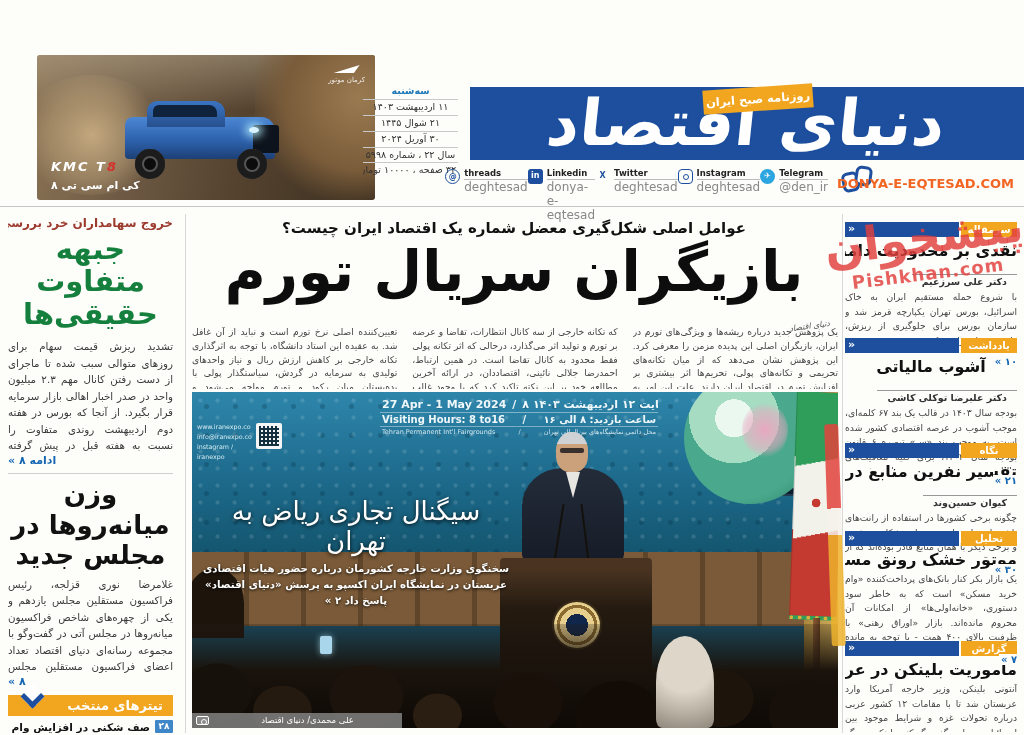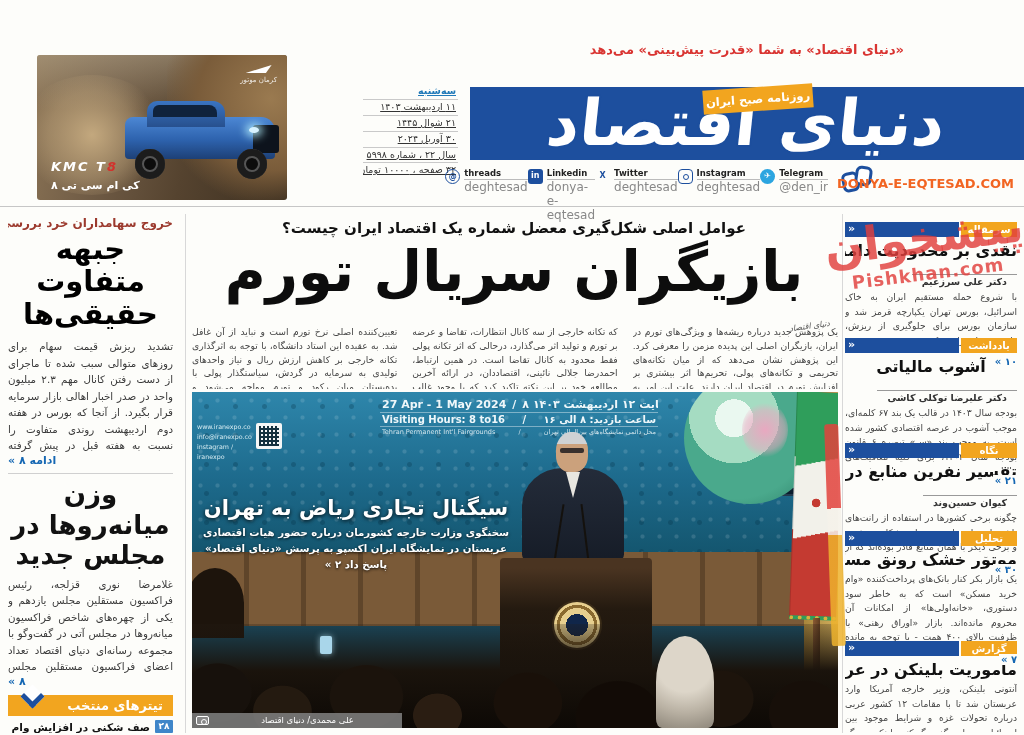--- a/index.html
+++ b/index.html
@@ -2,21 +2,21 @@
 <html lang="fa" dir="rtl"><head>
 <meta charset="utf-8">
 <style>
   * { margin:0; padding:0; box-sizing:border-box; }
   html,body { background:#e8e8e8; }
   body { font-family:"DejaVu Sans","Liberation Sans",sans-serif; }
   .page { position:relative; width:1024px; height:735px; background:#fdfdfa; overflow:hidden; margin:0 auto; direction:rtl; }
   .abs { position:absolute; }
 
   
-  .ad { left:37px; top:55px; width:250px; height:145px; border-radius:3px; overflow:hidden;
+  .ad { left:37px; top:55px; width:338px; height:145px; border-radius:3px; overflow:hidden;
         background:linear-gradient(100deg,#8a7355 0%,#6e5a44 30%,#55432f 60%,#3c2f20 100%); }
   .ad .dust { position:absolute; left:-20px; top:20px; width:150px; height:120px; border-radius:50%;
         background:radial-gradient(circle,#c3a87e 0%,rgba(195,168,126,.45) 45%,transparent 70%); }
   .ad .rocks { position:absolute; right:-10px; top:0; width:130px; height:145px;
         background:radial-gradient(ellipse at 80% 30%,#9a7a50 0%,#7a5c3a 50%,transparent 75%); }
   .ad .sky { position:absolute; left:0; top:0; width:100%; height:55px; background:linear-gradient(180deg,#b7a88d,rgba(183,168,141,0)); opacity:.5; }
   .truck-body { position:absolute; left:88px; top:62px; width:150px; height:42px; border-radius:8px 14px 4px 4px;
         background:linear-gradient(180deg,#4c87d4 0%,#2d62ad 55%,#1d4076 100%); }
   .truck-cab { position:absolute; left:110px; top:46px; width:78px; height:26px; border-radius:10px 12px 0 0;
         background:linear-gradient(180deg,#3a74c2,#27508e); }
@@ -26,21 +26,21 @@
   .wheel { position:absolute; top:94px; width:30px; height:30px; border-radius:50%; background:#0c0c0c;
         box-shadow:inset 0 0 0 7px #1c1c1c, inset 0 0 0 9px #555; }
   .wheel.w1 { left:98px; } .wheel.w2 { left:200px; }
   .ad-kmc { position:absolute; left:14px; bottom:26px; color:#fff; font-weight:bold; font-style:italic; font-size:13px; letter-spacing:2px; direction:ltr; }
   .ad-kmc b { color:#d2322d; }
   .ad-fa { position:absolute; left:14px; bottom:8px; color:#fff; font-weight:bold; font-size:11px; }
   .ad-maker { position:absolute; right:10px; top:10px; color:rgba(255,255,255,.85); font-size:7px; text-align:center; }
   .ad-arrow { display:block; width:26px; height:8px; margin:0 auto 3px auto; background:#fff; clip-path:polygon(0 100%,100% 0,78% 100%); }
 
   .dates { left:363px; top:84px; width:95px; }
-  .dates .row { font-size:9.5px; color:#333; text-align:right; padding:1px 2px 2px 2px; border-bottom:1px solid #c9c9c9; line-height:1.25; white-space:nowrap; overflow:hidden;text-decoration:underline; }
+  .dates .row { font-size:9.5px; color:#333; text-align:center; padding:1px 2px 2px 2px; border-bottom:1px solid #c9c9c9; line-height:1.25; white-space:nowrap; overflow:hidden; }
   .dates .row:first-child { color:#2079b8; font-weight:bold; border-bottom:1px solid #c9c9c9; }
   .dates .row:last-child { border-bottom:none; }
 
   .band { left:470px; top:87px; width:554px; height:73px; background:#1d4f9e; }
   .logo-script { left:468px; top:60px; width:556px; height:126px; color:#fff; font-weight:bold; font-size:64px;
         text-align:center; line-height:126px; transform:skewX(-6deg); text-shadow:0 0 2px rgba(29,79,158,.6);
         white-space:nowrap; overflow:hidden; z-index:3; }
   .badge { left:703px; top:87px; width:110px; height:24px; background:#f2a51f; color:#fff; font-weight:bold; font-size:11.5px;
         text-align:center; line-height:24px; transform:rotate(-4deg); z-index:4; white-space:nowrap; }
   .slogan { top:42px; right:120px; color:#d93431; font-weight:bold; font-size:13px; z-index:2; }
@@ -63,21 +63,21 @@
   .monogram .m1 { left:0; top:6px; transform:rotate(-12deg); }
   .monogram .m2 { left:13px; top:0; transform:rotate(8deg); }
 
   .hrule { left:0; top:206px; width:1024px; height:1px; background:#c6c6c6; }
   .vdiv { width:1px; background:#d8d8d8; top:214px; height:519px; }
   .v1 { left:185px; } .v2 { left:842px; }
 
   
   .lcol { left:0; top:212px; width:183px; height:523px; padding:0 10px 0 8px; }
   .l-kicker { font-size:12px; font-weight:bold; color:#9c3a2e; text-align:center; margin-top:4px; white-space:nowrap; overflow:hidden; }
-  .l-head1 { font-size:29px; font-weight:900; color:#000000; text-align:center; line-height:1.12; margin-top:3px; }
+  .l-head1 { font-size:29px; font-weight:900; color:#15803d; text-align:center; line-height:1.12; margin-top:3px; }
   .l-body { font-size:10.3px; color:#3a3a3a; text-align:justify; line-height:1.6; overflow:hidden; }
   .b1 { height:116px; margin-top:8px; }
   .b2 { height:99px; margin-top:6px; }
   .more { color:#1567b3; font-weight:bold; font-size:11px; direction:ltr; text-align:left; }
   .ldiv { height:1px; background:#d0d0d0; margin:6px 0 5px 0; }
   .l-head2 { font-size:26px; font-weight:900; color:#111; text-align:center; line-height:1.16; }
   .sel-banner { position:relative; margin-top:7px; height:21px; background:#f2a51f; color:#fff; font-weight:bold; font-size:13px;
         line-height:21px; padding-right:10px; }
   .sel-chevron { position:absolute; left:16px; top:-7px; width:17px; height:17px; border-right:5px solid #1d4f9e; border-bottom:5px solid #1d4f9e; transform:rotate(45deg); background:#fff; }
   .sel-list { margin-top:3px; }
@@ -149,21 +149,21 @@
           radial-gradient(56px 50px at 52% 76%,#191009 60%,transparent 62%),
           radial-gradient(70px 60px at 66% 90%,#120b06 60%,transparent 62%),
           radial-gradient(52px 46px at 82% 72%,#1d140c 60%,transparent 62%),
           radial-gradient(60px 54px at 95% 86%,#170f09 60%,transparent 62%),
           linear-gradient(180deg,rgba(36,28,20,.25) 0%,#1a130c 45%,#0d0905 100%); }
   .hijab { position:absolute; left:464px; top:244px; width:58px; height:92px; border-radius:50% 50% 10% 10%;
         background:radial-gradient(circle at 50% 30%,#ddd6c9 0 40%,#b8b0a2 70%,#8d867a 100%); filter:blur(.6px); }
   .phone { position:absolute; left:128px; top:244px; width:12px; height:18px; background:#a9d6ea; border-radius:2px; box-shadow:0 0 6px rgba(170,220,240,.7); }
   .photographer { position:absolute; left:-6px; top:176px; width:58px; height:70px; border-radius:50% 50% 0 0; background:#1d140c; }
   .ph-caption { position:absolute; left:6px; top:104px; width:316px; text-align:center; color:#fff; z-index:5; }
-  .ph-caption .t { font-size:21px; font-weight:700; text-shadow:0 1px 4px rgba(0,0,0,.9); }
+  .ph-caption .t { font-size:26px; font-weight:400; text-shadow:0 1px 4px rgba(0,0,0,.9); }
   .ph-caption .s { margin-top:5px; font-size:10.2px; font-weight:bold; line-height:1.55; text-shadow:0 1px 3px rgba(0,0,0,.9); }
   .credit { position:absolute; left:0; top:321px; width:210px; height:15px; background:rgba(125,125,125,.88);
         display:flex; align-items:center; z-index:6; }
   .credit .txt { flex:1; color:#fff; font-size:8.5px; text-align:center; line-height:15px; }
   .cam { position:relative; flex:0 0 auto; width:13px; height:9px; margin:0 4px; border:1px solid #fff; border-radius:2px; background:#888; }
   .cam::after { content:""; position:absolute; left:3.5px; top:1.5px; width:4px; height:4px; border:1px solid #fff; border-radius:50%; }
 
   
   .sidebar { left:845px; top:214px; width:172px; height:521px; }
   .sec { position:absolute; left:0; width:172px; }
@@ -209,21 +209,20 @@
 
   <div class="abs dates">
     <div class="row">سه‌شنبه</div>
     <div class="row">۱۱ اردیبهشت ۱۴۰۳</div>
     <div class="row">۲۱ شوال ۱۴۴۵</div>
     <div class="row">۳۰ آوریل ۲۰۲۴</div>
     <div class="row">سال ۲۲ ، شماره ۵۹۹۸</div>
     <div class="row">۳۲ صفحه ، ۱۰۰۰۰ تومان</div>
   </div>
 
-  <div class="abs slogan">«دنیای اقتصاد» به شما «قدرت پیش‌بینی» می‌دهد</div>
   <div class="abs band"></div>
   <div class="abs logo-script">دنیای اقتصاد</div>
   <div class="abs badge">روزنامه صبح ایران</div>
 
   <div class="abs socials">
     <div class="soc">
       <span class="ic ic-tg">✈</span>
       <span class="t">
           <div class="n">Telegram</div>
           <div class="h">@den_ir</div>

